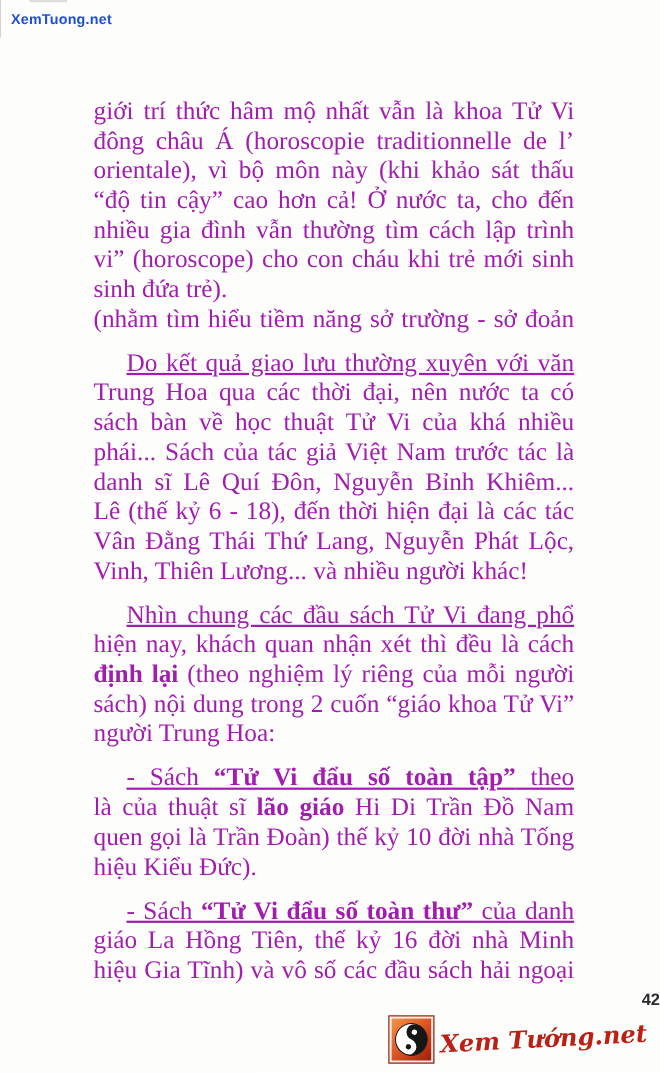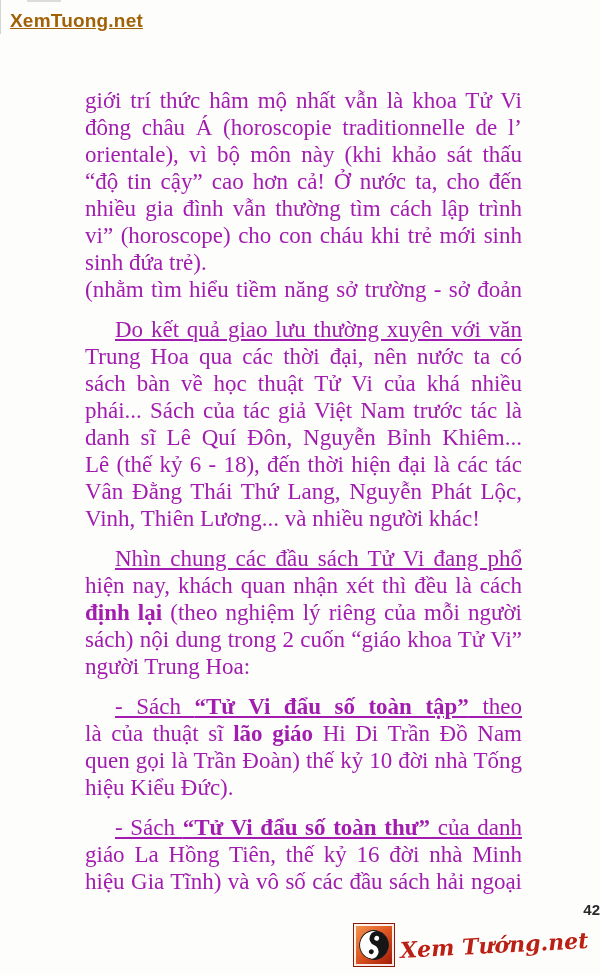--- a/index.html
+++ b/index.html
@@ -9,22 +9,22 @@
     background:#fdfdfc; overflow:hidden;
     font-family:"Liberation Serif", serif;
   }
   
   .artifact-v { position:absolute; left:0; top:0; width:1px; height:34px; background:#d4d4d4; }
   .artifact-h { position:absolute; left:27px; top:0; width:34px; height:2px; background:#dcdcdc; }
 
   .watermark {
     position:absolute; top:10px; left:10px;
     font-family:"Liberation Sans", sans-serif;
-    font-weight:bold; font-size:19px; color:#a16207;
-    letter-spacing:0.2px; cursor:pointer;text-decoration:underline;
+    font-weight:bold; font-size:13px; color:#1d4ed8;
+    letter-spacing:0.2px; cursor:pointer;
   }
 
   .textcol {
     position:absolute; left:85px; top:87px; width:437px;
     color:#a21caf; font-size:23px; line-height:27px;
   }
   .para { margin:0; }
   .para + .para { margin-top:13px; }
   .line {
     height:27px; overflow:hidden;

